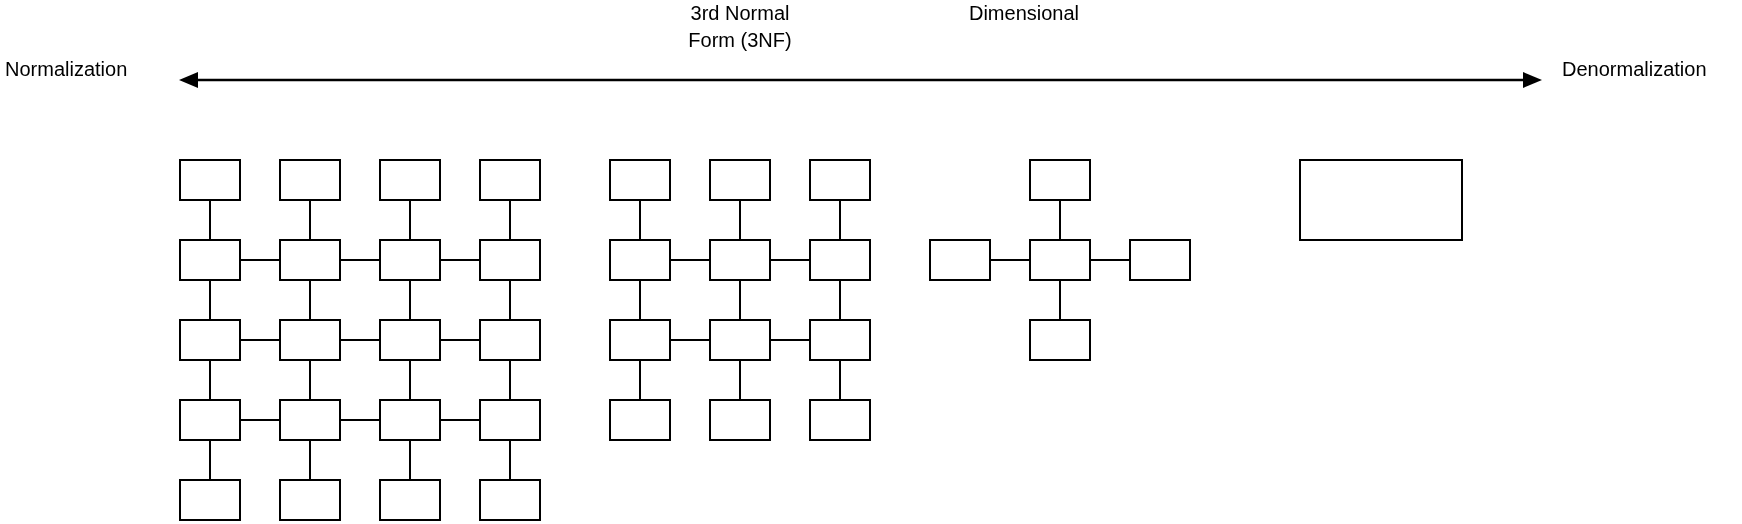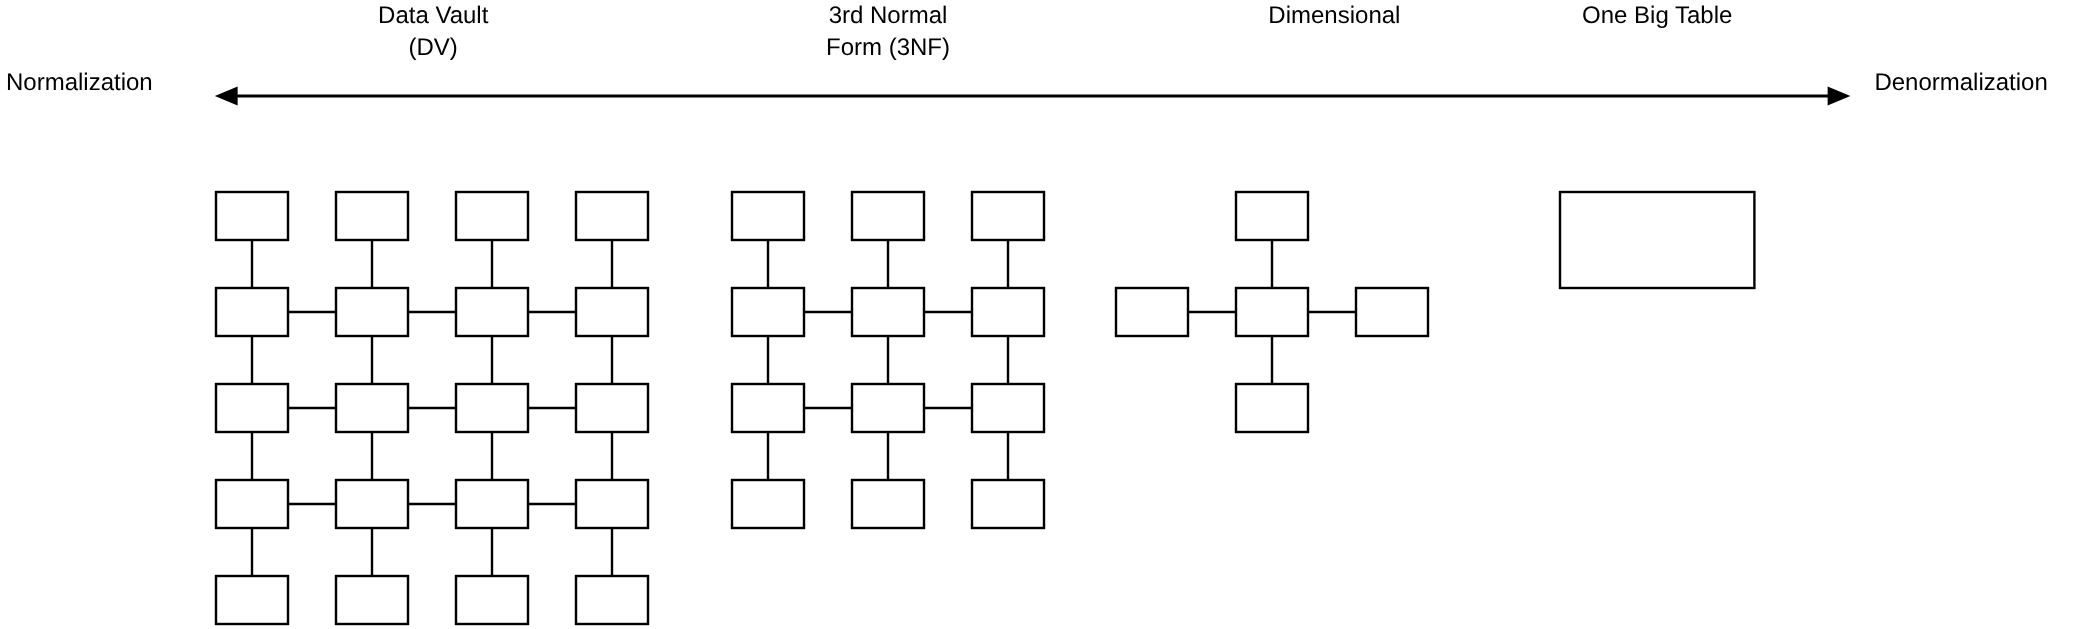--- a/index.html
+++ b/index.html
@@ -125,35 +125,30 @@
       <rect x="1030" y="320" width="60" height="40" fill="#ffffff" stroke="#000000" stroke-width="2"></rect>
       <rect x="930" y="240" width="60" height="40" fill="#ffffff" stroke="#000000" stroke-width="2"></rect>
       <rect x="1130" y="240" width="60" height="40" fill="#ffffff" stroke="#000000" stroke-width="2"></rect>
       <rect x="1030" y="240" width="60" height="40" fill="#ffffff" stroke="#000000" stroke-width="2"></rect>
       <rect x="1300" y="160" width="162" height="80" fill="#ffffff" stroke="#000000" stroke-width="2"></rect>
       <line x1="195" y1="80" x2="1526" y2="80" stroke="#000000" stroke-width="2.5"></line>
       <polygon points="179,80 198,72 198,88" fill="#000000"></polygon>
       <polygon points="1542,80 1523,72 1523,88" fill="#000000"></polygon>
     </svg>
 
-  <div class="schema-title" style="left: 241px;">
-    <div>Data Vault</div>
-    <div>(DV)</div>
-  </div>
 
   <div class="schema-title" style="left: 620px;">
     <div>3rd Normal</div>
     <div>Form (3NF)</div>
   </div>
 
-  <div class="schema-title" style="left: 992px;">
+  <div class="schema-title" style="left: 904px;">
     <div>Dimensional</div>
   </div>
 
   <div class="schema-title" style="left: 1261px;">
-    <div>One Big Table</div>
   </div>
 
   <div id="axis-label-left" class="axis-label">Normalization</div>
 
   <div id="axis-label-right" class="axis-label">Denormalization</div>
 
 </div>
 
 </body></html>

